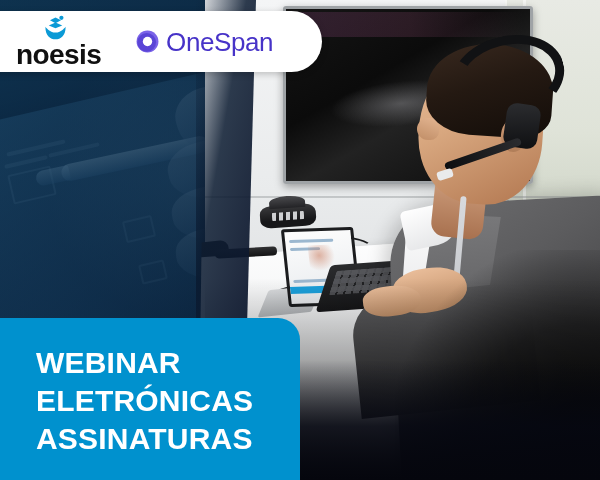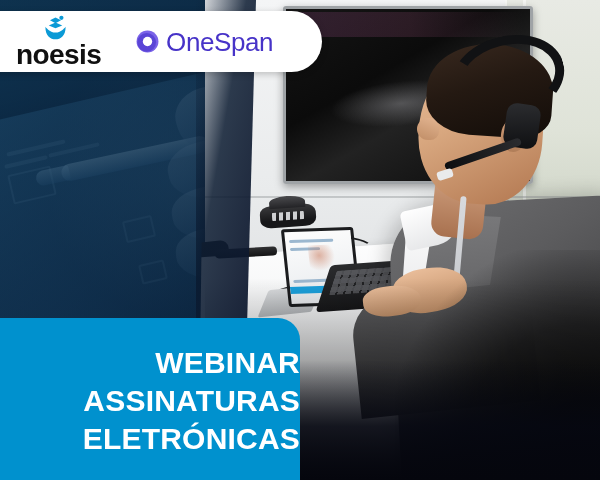--- a/index.html
+++ b/index.html
@@ -412,21 +412,20 @@
 
   
   .title-panel {
     position: absolute;
     left: 0; top: 318px;
     width: 300px; height: 162px;
     background: #0091ce;
     border-radius: 0 22px 0 0;
     padding: 26px 0 0 36px;
     box-sizing: border-box;
-    text-align: right;
   }
   .title-line {
     color: #ffffff;
     font-weight: 700;
     font-size: 30px;
     line-height: 1.26;
     letter-spacing: 0.2px;
     white-space: nowrap;
   }
 </style>
@@ -538,17 +537,17 @@
           <circle cx="32" cy="32" r="12" fill="#ffffff"></circle>
         </svg>
       </span>
       <span class="onespan-word">OneSpan</span>
     </div>
 
   </div>
 
   <div class="title-panel">
     <div class="title-line">WEBINAR</div>
+    <div class="title-line">ELETRÓNICAS</div>
     <div class="title-line">ASSINATURAS</div>
-    <div class="title-line">ELETRÓNICAS</div>
   </div>
 
 </div>
 
 </body></html>

